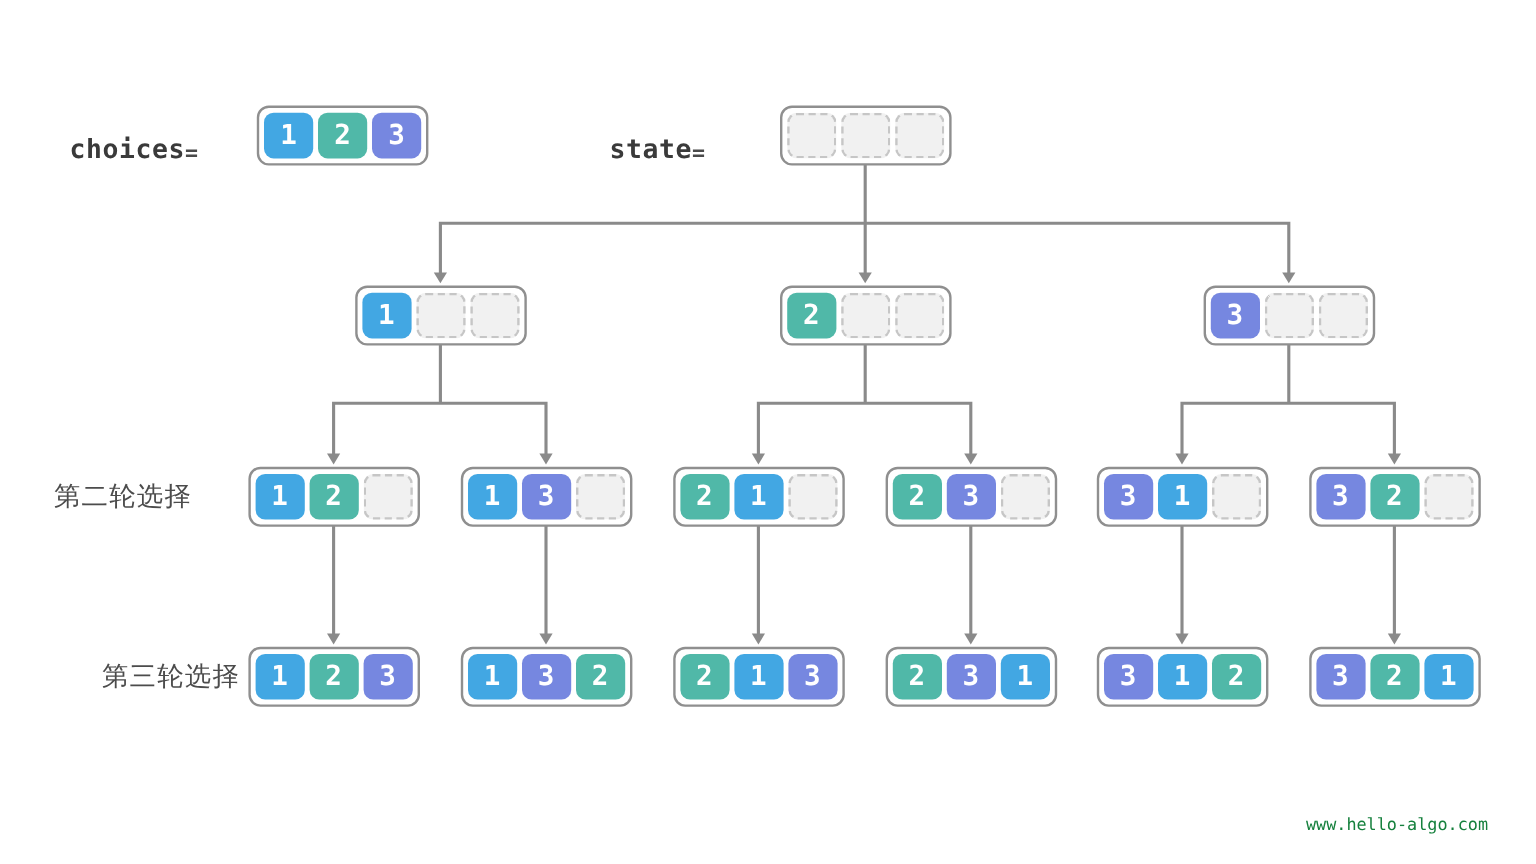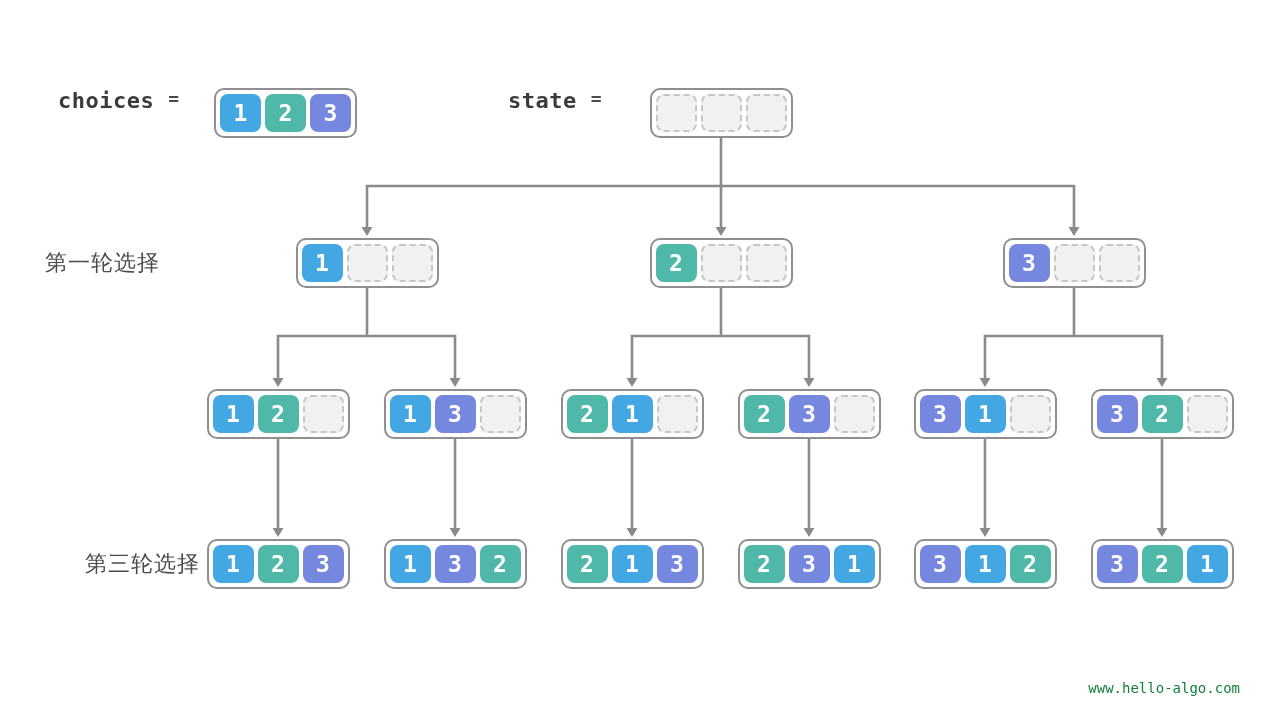--- a/index.html
+++ b/index.html
@@ -14,22 +14,21 @@
   #connectors {
     position: absolute;
     left: 0; top: 0;
     width: 1280px; height: 720px;
     pointer-events: none;
   }
   .hdr-group {
     position: absolute;
     height: 50px;
     display: flex;
-    align-items: flex-start;
-    gap: 14px;
+    align-items: flex-end;
   }
   .hdr-label {
     font-family: "DejaVu Sans Mono", "Liberation Mono", monospace;
     font-weight: 700;
     font-size: 22px;
     color: #3a3a3a;
     letter-spacing: 0.5px;
   }
   .hdr-eq {
     font-family: "DejaVu Sans Mono", "Liberation Mono", monospace;
@@ -121,21 +120,21 @@
   <div class="hdr-group" style="left:508px; top:88px;">
     <span class="hdr-label">state</span>
     <span class="hdr-eq">=</span>
   </div>
   <div class="box" style="left:650px; top:88px;">
       <div class="cell empty"></div>
       <div class="cell empty"></div>
       <div class="cell empty"></div>
     </div>
 
-  <div class="round-label" style="top:238px;">第一轮选择</div>
+  <div class="round-label" style="top:389px;">第二轮选择</div>
   <div class="round-label" style="top:539px;margin-left:40px;">第三轮选择</div>
 
   <div class="box" style="left:295.5px; top:238px;">
       <div class="cell" style="background: rgb(66, 167, 227);">1</div>
       <div class="cell empty"></div>
       <div class="cell empty"></div>
     </div>
   <div class="box" style="left:649.5px; top:238px;">
       <div class="cell" style="background: rgb(80, 184, 168);">2</div>
       <div class="cell empty"></div>

